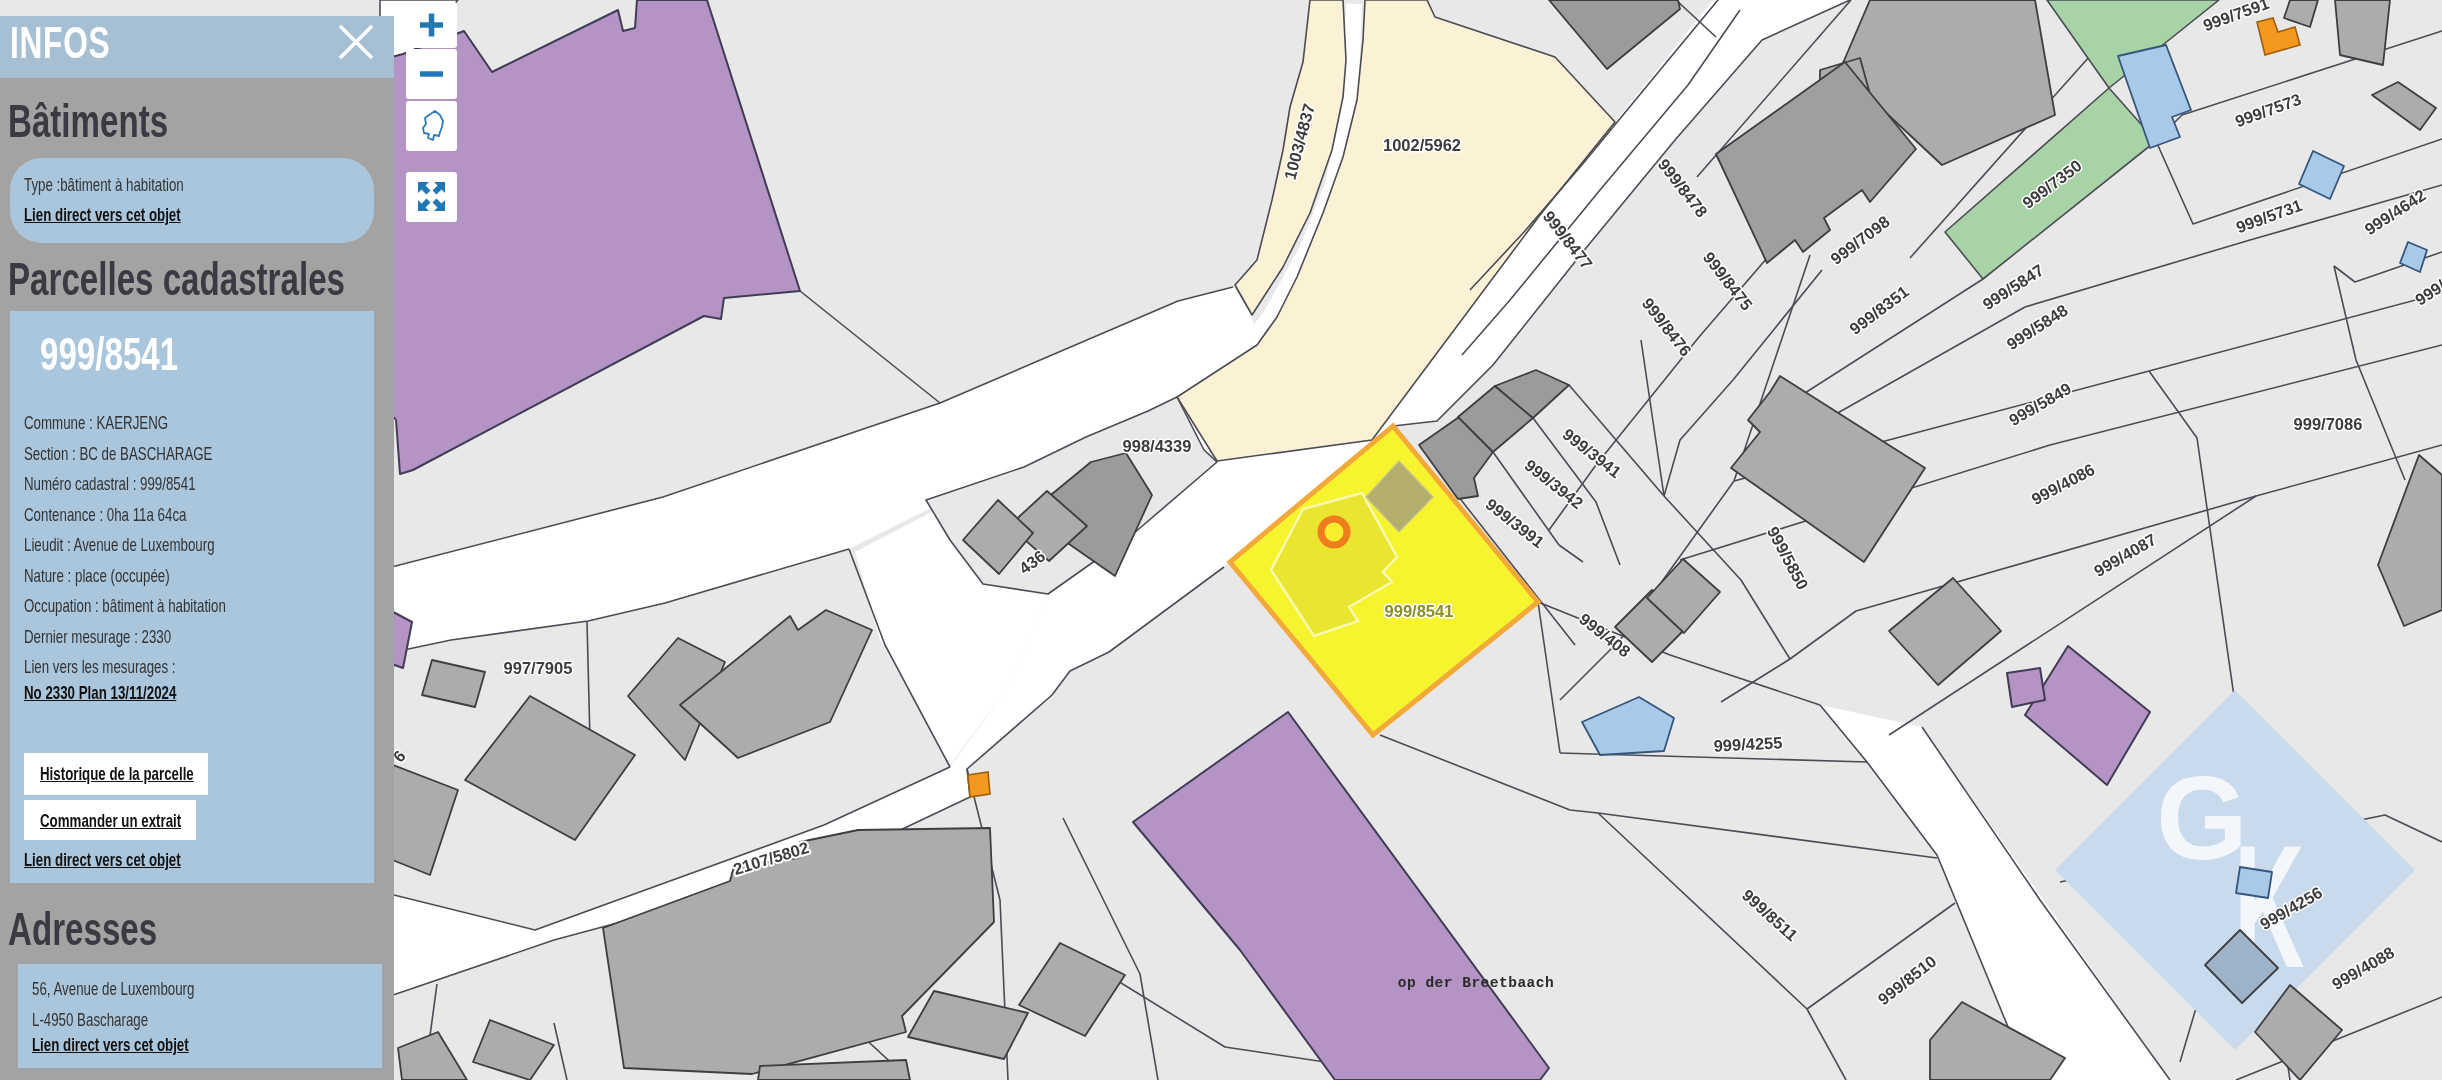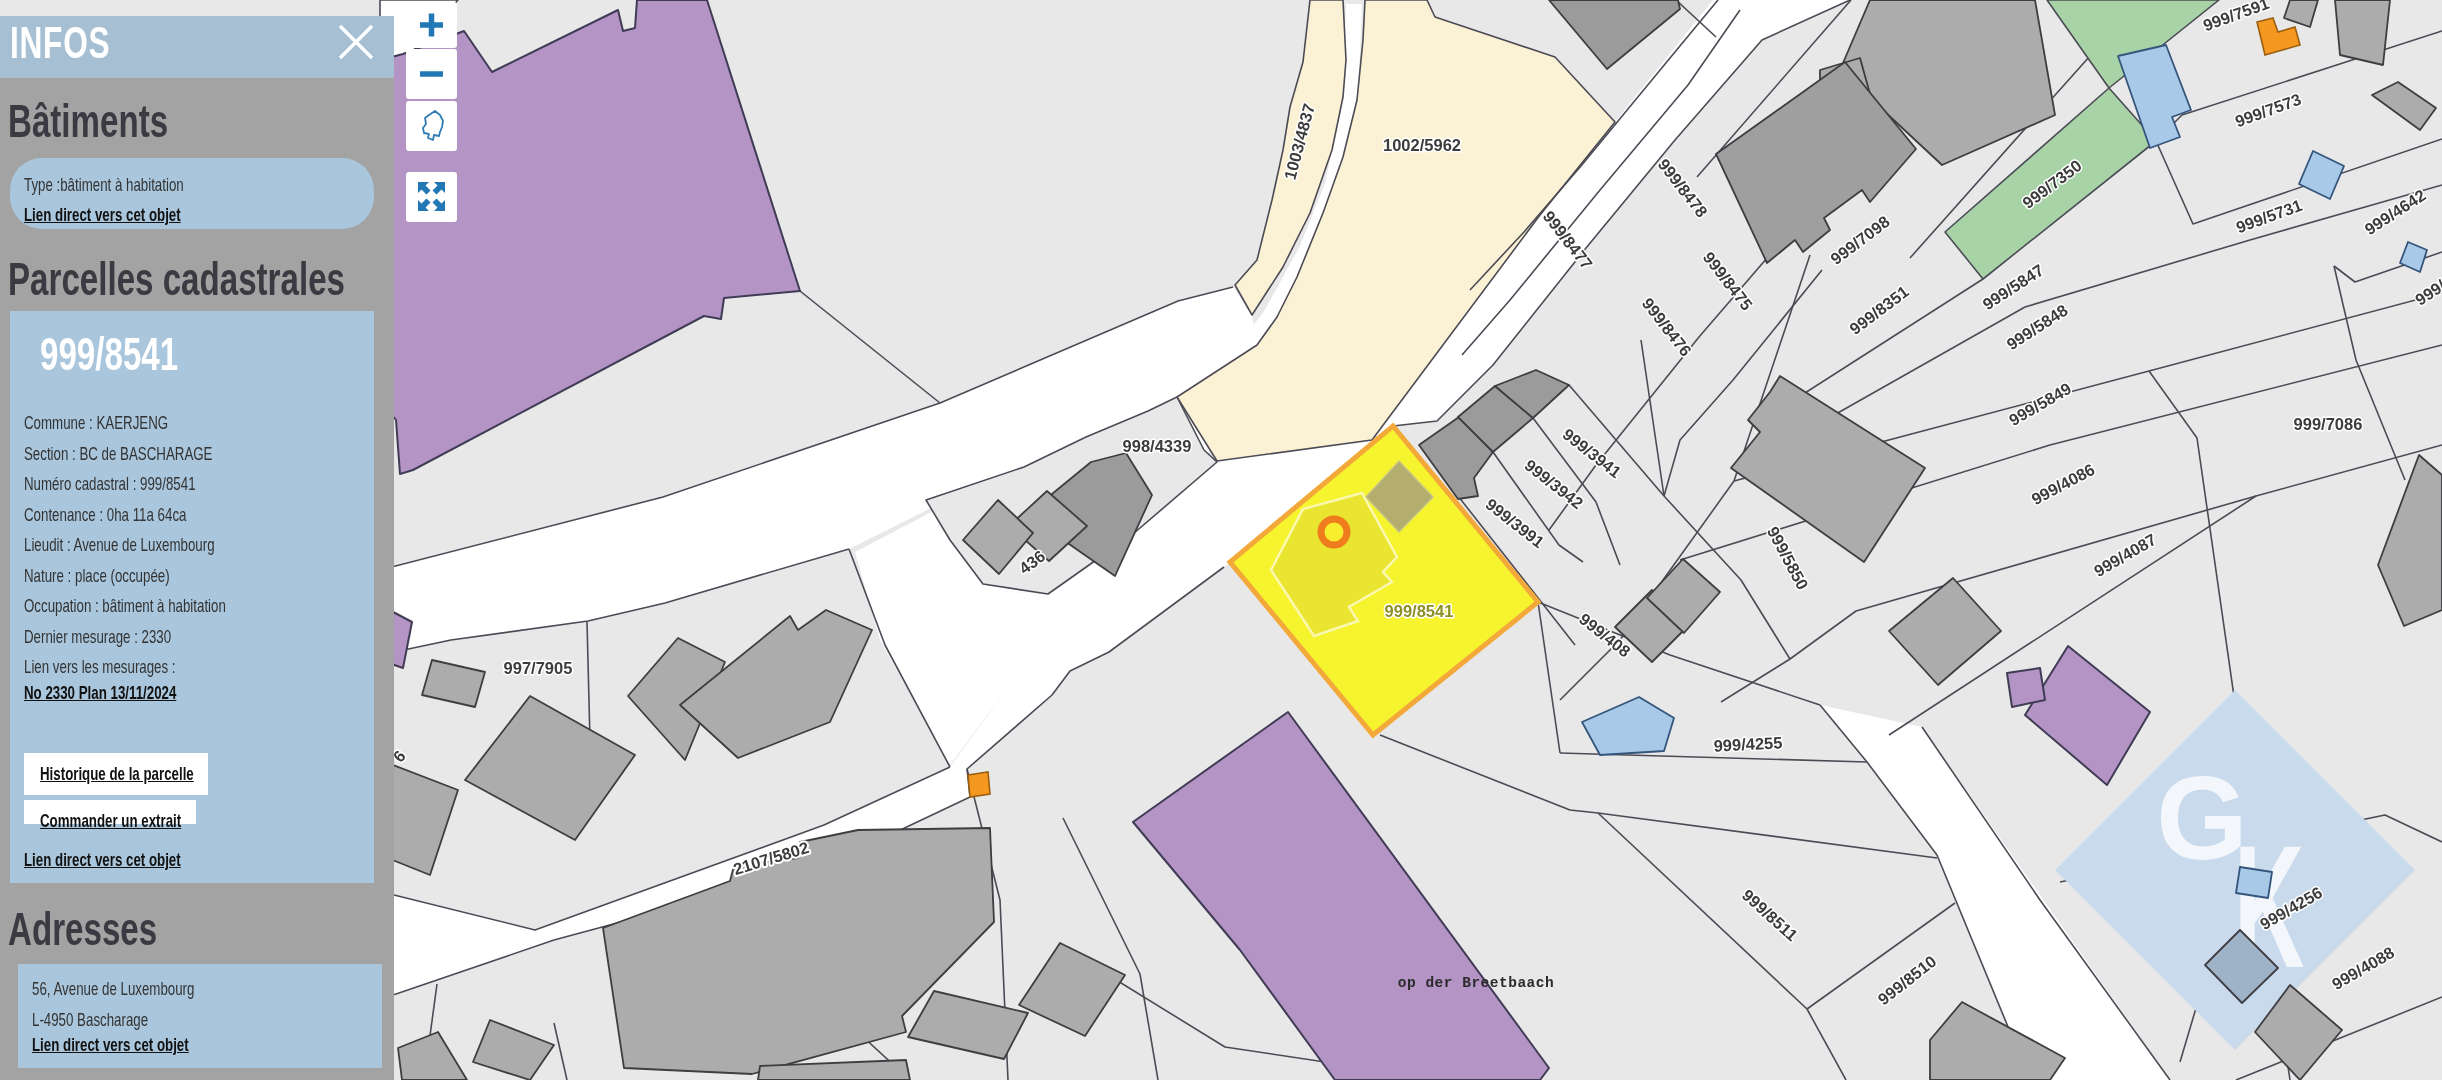--- a/index.html
+++ b/index.html
@@ -289,21 +289,21 @@
   <div style="position:absolute;left:0;top:0;width:394px;height:62px;background:#a6bfd3;">
     <div style="position:absolute;left:10px;top:2px;color:#ffffff;font-size:44px;font-weight:bold;transform:scaleX(0.72);transform-origin:left top;letter-spacing:1px;white-space:nowrap;">INFOS</div>
 
     <svg style="position:absolute;right:18px;top:6px;" width="40" height="40" viewBox="0 0 40 40">
         <path d="M4,4 L36,36 M36,4 L4,36" stroke="#ffffff" stroke-width="3.5" fill="none"></path>
       </svg>
   </div>
 
   <div style="position:absolute;left:8px;top:78px;color:#3a3a42;font-size:46px;font-weight:bold;transform:scaleX(0.72);transform-origin:left top;white-space:nowrap;">Bâtiments</div>
 
-  <div style="position:absolute;left:10px;top:142px;width:364px;height:71px;background:#a9c6dc;color:#333;border-radius:32px;">
+  <div style="position:absolute;left:10px;top:142px;width:364px;height:85px;background:#a9c6dc;color:#333;border-radius:32px;">
     <div style="position:absolute;left:14px;top:16px;font-size:19px;transform:scaleX(0.70);transform-origin:left top;">Type :bâtiment à habitation</div>
     <div style="position:absolute;left:14px;top:46px;font-size:19px;font-weight:bold;text-decoration:underline;color:#111;transform:scaleX(0.70);transform-origin:left top;">Lien direct vers cet objet</div>
   </div>
 
   <div style="position:absolute;left:8px;top:236px;color:#3a3a42;font-size:46px;font-weight:bold;transform:scaleX(0.72);transform-origin:left top;white-space:nowrap;">Parcelles cadastrales</div>
 
   <div style="position:absolute;left:10px;top:295px;width:364px;height:572px;background:#a9c6dc;color:#333;">
 
     <div style="position:absolute;left:30px;top:16px;color:#fff;font-size:46px;font-weight:bold;transform:scaleX(0.72);transform-origin:left top;">999/8541</div>
     <div style="position:absolute;left:14px;top:97px;font-size:19px;line-height:30.5px;transform:scaleX(0.70);transform-origin:left top;white-space:nowrap;">
@@ -316,21 +316,21 @@
       Occupation : bâtiment à habitation<br>
       Dernier mesurage : 2330<br>
       Lien vers les mesurages :
     </div>
     <div style="position:absolute;left:14px;top:371px;font-size:19px;font-weight:bold;text-decoration:underline;color:#111;transform:scaleX(0.70);transform-origin:left top;">No 2330 Plan 13/11/2024</div>
 
     <div style="position:absolute;left:14px;top:442px;width:184px;height:42px;background:#ffffff;text-align:right;">
       <div style="position:absolute;left:16px;top:10px;font-size:19px;font-weight:bold;text-decoration:underline;color:#111;white-space:nowrap;transform:scaleX(0.70);transform-origin:left top;">Historique de la parcelle</div>
     </div>
 
-    <div style="position:absolute;left:14px;top:489px;width:172px;height:24px;background:#ffffff;">
+    <div style="position:absolute;left:14px;top:489px;width:172px;height:40px;background:#ffffff;">
       <div style="position:absolute;left:16px;top:10px;font-size:19px;font-weight:bold;text-decoration:underline;color:#111;white-space:nowrap;transform:scaleX(0.70);transform-origin:left top;">Commander un extrait</div>
     </div>
     <div style="position:absolute;left:14px;top:538px;font-size:19px;font-weight:bold;text-decoration:underline;color:#111;transform:scaleX(0.70);transform-origin:left top;">Lien direct vers cet objet</div>
   </div>
 
   <div style="position:absolute;left:8px;top:886px;color:#3a3a42;font-size:46px;font-weight:bold;transform:scaleX(0.72);transform-origin:left top;white-space:nowrap;">Adresses</div>
 
   <div style="position:absolute;left:18px;top:948px;width:364px;height:104px;background:#a9c6dc;color:#333;">
     <div style="position:absolute;left:14px;top:10px;font-size:19px;line-height:30.5px;transform:scaleX(0.70);transform-origin:left top;white-space:nowrap;">
       56, Avenue de Luxembourg<br>

